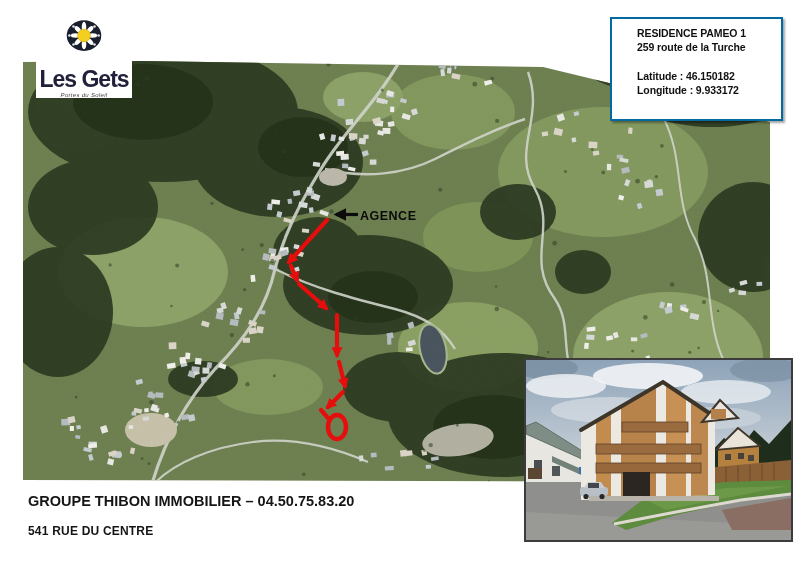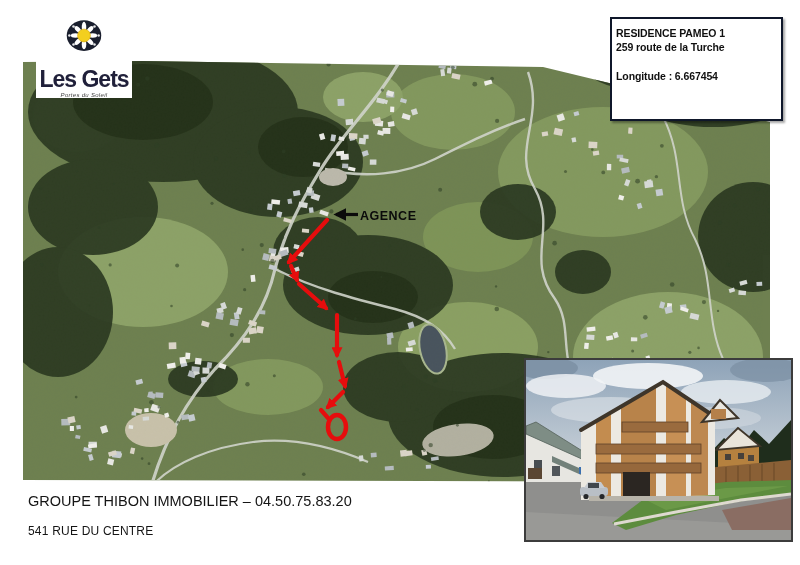--- a/index.html
+++ b/index.html
@@ -18,34 +18,34 @@
 
   
   .logo-box{position:absolute;left:36px;top:19px;width:96px;height:79px;background:#ffffff;
     z-index:5;display:flex;flex-direction:column;align-items:center;}
   .logo-title{font-weight:bold;font-size:23px;line-height:1;letter-spacing:-1px;
     color:#20203a;margin-top:16px;}
   .logo-subtitle{font-size:6px;font-style:italic;color:#454545;letter-spacing:.3px;margin-top:1px;}
 
   
   .gps-box{position:absolute;left:610px;top:17px;width:173px;height:104px;box-sizing:border-box;
-    background:#ffffff;border:2px solid #0f172a;box-shadow:2px 2px 2px rgba(0,0,0,.35);
-    z-index:5;padding:7px 4px 0 4px;color:#101010;font-weight:bold;
+    background:#ffffff;border:2px solid #0369a1;box-shadow:2px 2px 2px rgba(0,0,0,.35);
+    z-index:5;padding:7px 4px 0 25px;color:#101010;font-weight:bold;
     font-size:10.5px;line-height:14.4px;letter-spacing:-0.1px;}
   .gps-gap{height:14px;}
 
   
   .photo-frame{position:absolute;left:524px;top:358px;width:265px;height:180px;
     border:2px solid #3c3c3c;z-index:6;background:#9fb2c4;}
   .photo-frame svg{display:block;}
 
   
-  .footer-line1{position:absolute;left:28px;top:493px;font-size:14.5px;font-weight:normal;
+  .footer-line1{position:absolute;left:28px;top:493px;font-size:14.5px;font-weight:bold;
     color:#151515;letter-spacing:0px;z-index:3;}
-  .footer-line2{position:absolute;left:28px;top:524px;font-size:12px;font-weight:normal;
+  .footer-line2{position:absolute;left:28px;top:524px;font-size:12px;font-weight:bold;
     color:#151515;letter-spacing:.2px;z-index:3;}
 </style>
 </head>
 <body>
 
 <div class="map-container">
   <svg width="747" height="425" viewBox="0 0 747 425" xmlns="http://www.w3.org/2000/svg">
     <defs>
       <filter id="grain" x="0" y="0" width="100%" height="100%">
         <feTurbulence type="fractalNoise" baseFrequency="0.55" numOctaves="2" result="n"></feTurbulence>
@@ -431,21 +431,22 @@
     <circle cx="25" cy="22" r="8.5" fill="#f3cf1f" stroke="#d9ae14" stroke-width="1"></circle>
   </svg>
   <div class="logo-title">Les Gets</div>
   <div class="logo-subtitle">Portes du Soleil</div>
 </div>
 
 <div class="gps-box">
   <div>RESIDENCE PAMEO 1</div>
   <div>259 route de la Turche</div>
   <div class="gps-gap"></div>
-  <div>Longitude : 6.667454</div>
+  <div>Latitude : 46.150182</div>
+  <div>Longitude : 9.933172</div>
 </div>
 
 <div class="photo-frame">
   <svg width="265" height="180" viewBox="0 0 265 180" xmlns="http://www.w3.org/2000/svg">
     <defs>
       <linearGradient id="sky" x1="0" y1="0" x2="0" y2="1">
         <stop offset="0" stop-color="#8ea3b8"></stop>
           <stop offset="1" stop-color="#cfd6dc"></stop>
       </linearGradient>
       <clipPath id="chaletClip">

